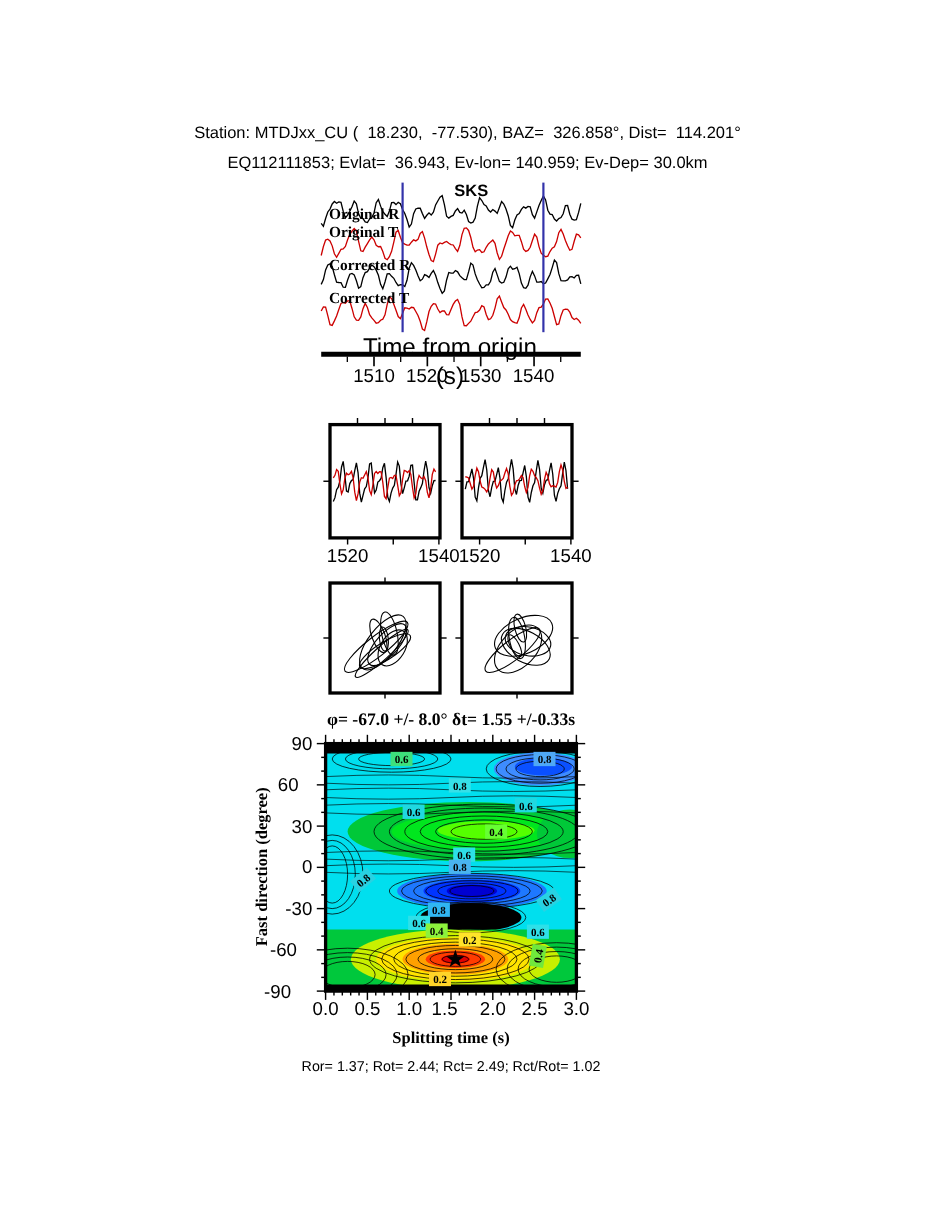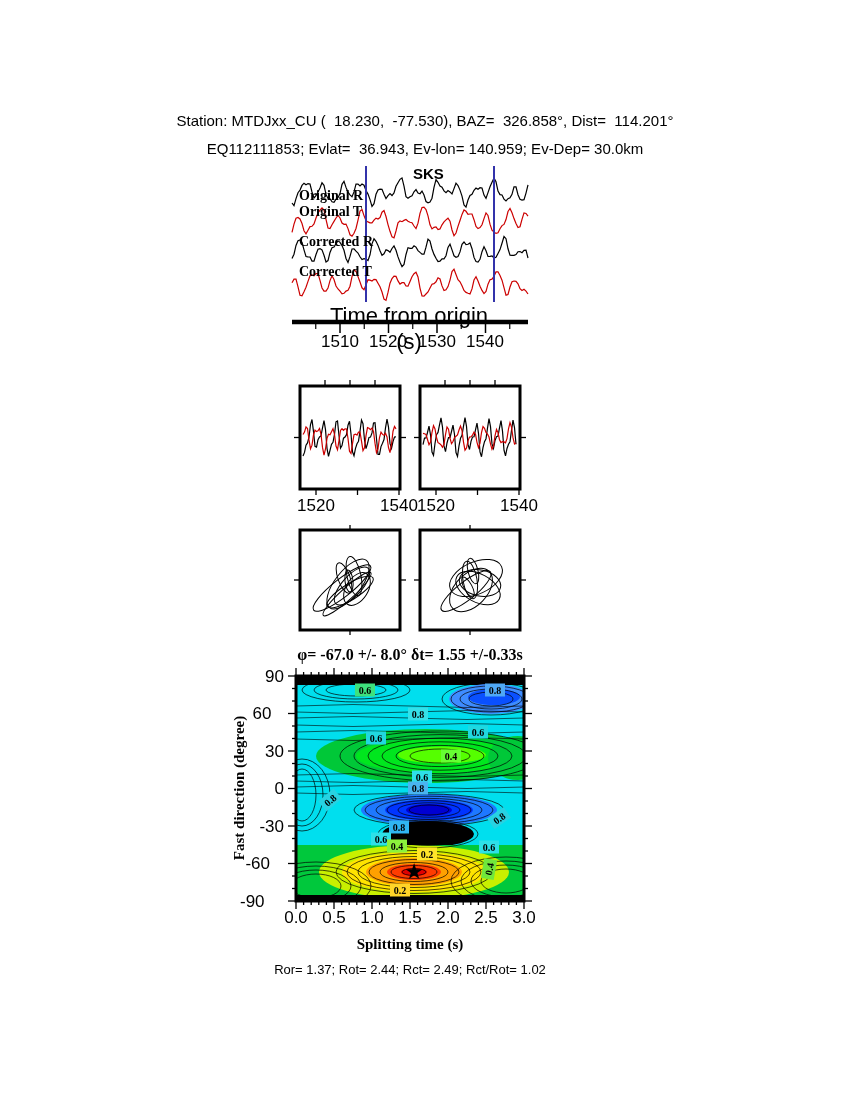--- a/index.html
+++ b/index.html
@@ -379,20 +379,20 @@
 <div class="abs ticklab" style="left:240px;top:704px;width:44px;text-align:center;">60</div>
 <div class="abs ticklab" style="left:240px;top:742px;width:44px;text-align:right;">30</div>
 <div class="abs ticklab" style="left:240px;top:779px;width:44px;text-align:right;">0</div>
 <div class="abs ticklab" style="left:240px;top:817px;width:44px;text-align:right;">-30</div>
 <div class="abs ticklab" style="left:226px;top:854px;width:44px;text-align:right;">-60</div>
 <div class="abs ticklab" style="left:240px;top:892px;width:44px;text-align:left;">-90</div>
 
 <div class="abs ctr ticklab" style="left:274px;top:908px;width:44px;">0.0</div>
 <div class="abs ctr ticklab" style="left:312px;top:908px;width:44px;">0.5</div>
 <div class="abs ctr ticklab" style="left:350px;top:908px;width:44px;">1.0</div>
-<div class="abs ctr ticklab" style="left:388px;top:908px;width:44px;">1.5</div>
+<div class="abs ctr ticklab" style="left:372px;top:908px;width:44px;text-align:right;">1.5</div>
 <div class="abs ctr ticklab" style="left:426px;top:908px;width:44px;">2.0</div>
 <div class="abs ctr ticklab" style="left:464px;top:908px;width:44px;">2.5</div>
 <div class="abs ctr ticklab" style="left:502px;top:908px;width:44px;">3.0</div>
 
 <div class="abs ctr serifb" style="left:310px;top:936px;width:200px;font-size:15px;">Splitting time (s)</div>
 
 <div class="abs ctr sans17" style="left:0;top:962px;width:820px;">Ror= 1.37; Rot= 2.44; Rct= 2.49; Rct/Rot= 1.02</div>
 
 </body></html>

